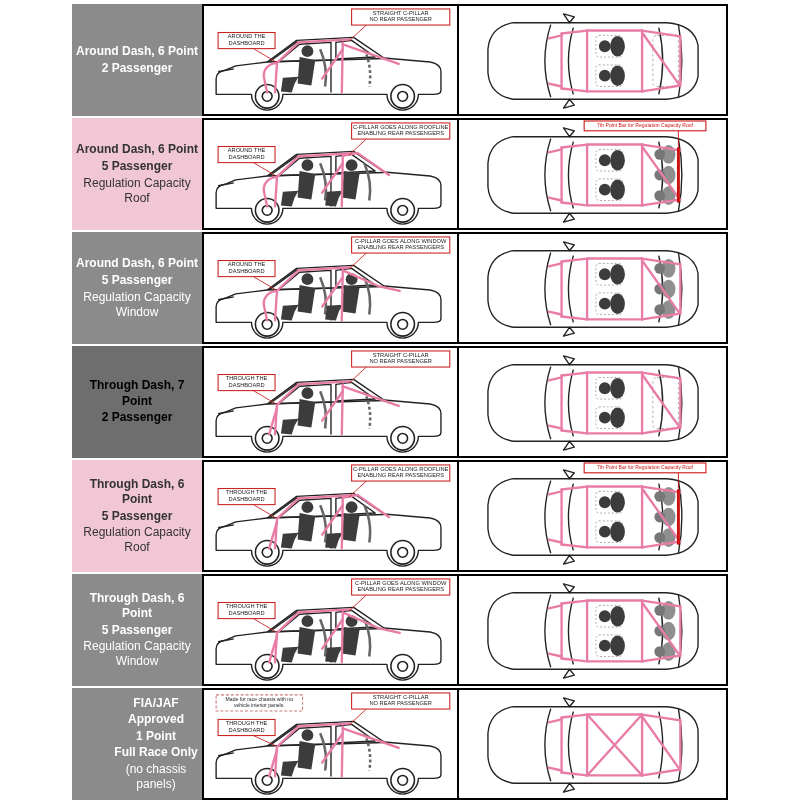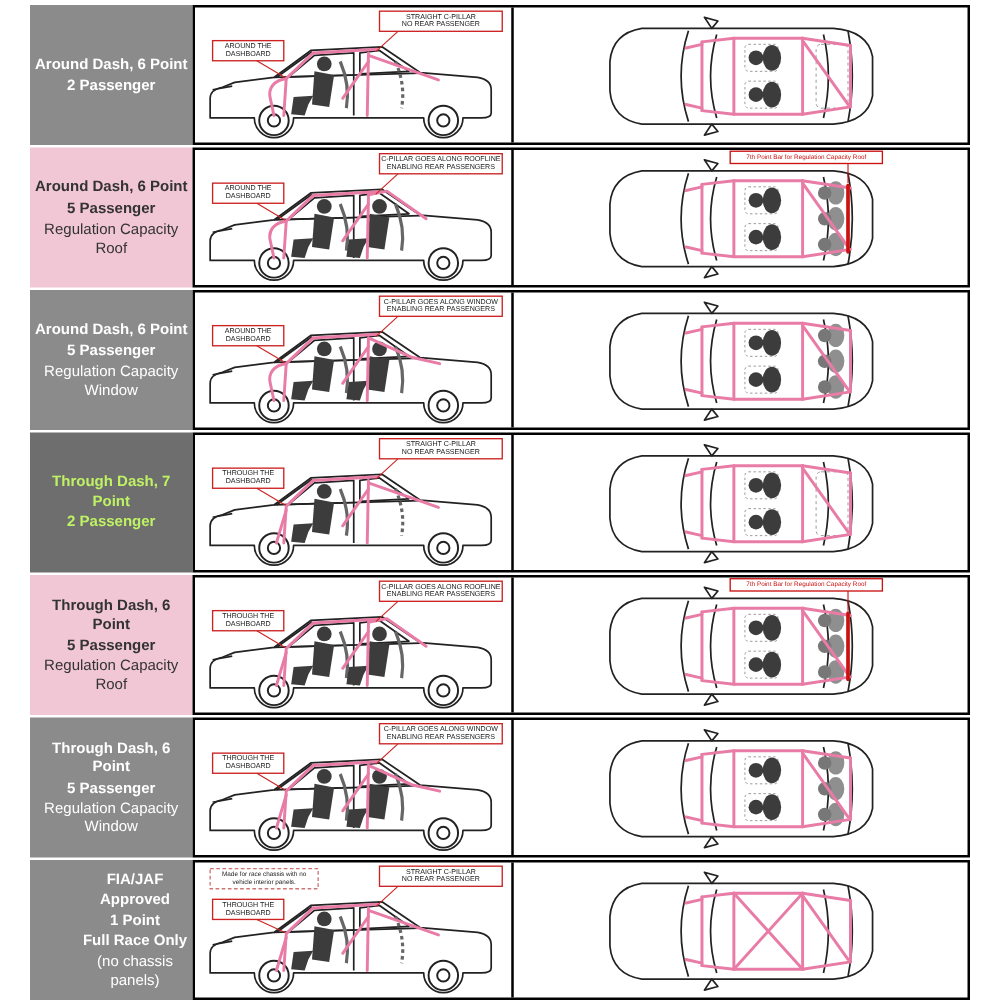--- a/index.html
+++ b/index.html
@@ -1,17 +1,17 @@
 <!DOCTYPE html>
 <html><head>
 <meta charset="utf-8">
 <style>
   html,body{margin:0;padding:0;background:#fff;}
   body{width:800px;height:800px;font-family:"Liberation Sans",sans-serif;overflow:hidden;}
-  .chart{width:752px;margin:4px auto 0;}
+  .chart{width:656px;margin:4px auto 0;}
   .row{display:flex;height:112px;margin-bottom:2px;}
   .row:last-child{margin-bottom:0;}
   .label{flex:0 0 130px;display:flex;flex-direction:column;justify-content:center;align-items:center;text-align:center;padding:2px;box-sizing:border-box;gap:1px;}
   .l-main{font-size:12px;font-weight:bold;line-height:1.3;}
   .l-small{font-size:12px;line-height:1.25;margin-top:0;}
   .content{flex:1;border:2px solid #000;display:flex;background:#fff;min-width:0;box-sizing:border-box;}
   .side-view{flex:0 0 255px;border-right:2px solid #000;box-sizing:border-box;}
   .top-view{flex:1;min-width:0;}
   .side-view svg,.top-view svg{display:block;width:100%;height:100%;}
 </style>
@@ -311,21 +311,21 @@
     <path d="M169,27 L206,79"></path>
 
     <path d="M208,31 L208,81"></path>
   </g>
           </svg>
         </div>
     </div>
   </div>
 
   <div class="row">
-    <div class="label" style="background: rgb(110, 110, 110); color: #bef264;">
+    <div class="label" style="background: rgb(110, 110, 110); color: #000000;">
         <div class="l-main">Through Dash, 7 Point</div>
         <div class="l-main">2 Passenger</div>
       </div>
     <div class="content">
       <div class="side-view">
           <svg viewBox="0 0 257 110" preserveAspectRatio="xMidYMid meet" font-family="Liberation Sans, sans-serif">
             <g fill="none" stroke="#222" stroke-width="1.4" stroke-linejoin="round">
     <path d="M12,90 L12,74 Q12,67 22,65 L32,61 L64,57 L94,35 L152,32 L183,53 L230,57 Q241,59 241,67 L241,86 Q241,90 233,90 L218,90 A16,16 0 0 1 186,90 L80,90 A16,16 0 0 1 48,90 Z"></path>
     <path d="M66,57 L95,36"></path>
     <path d="M97,39 L129,37 L129,55 L76,56.5 Z"></path>

